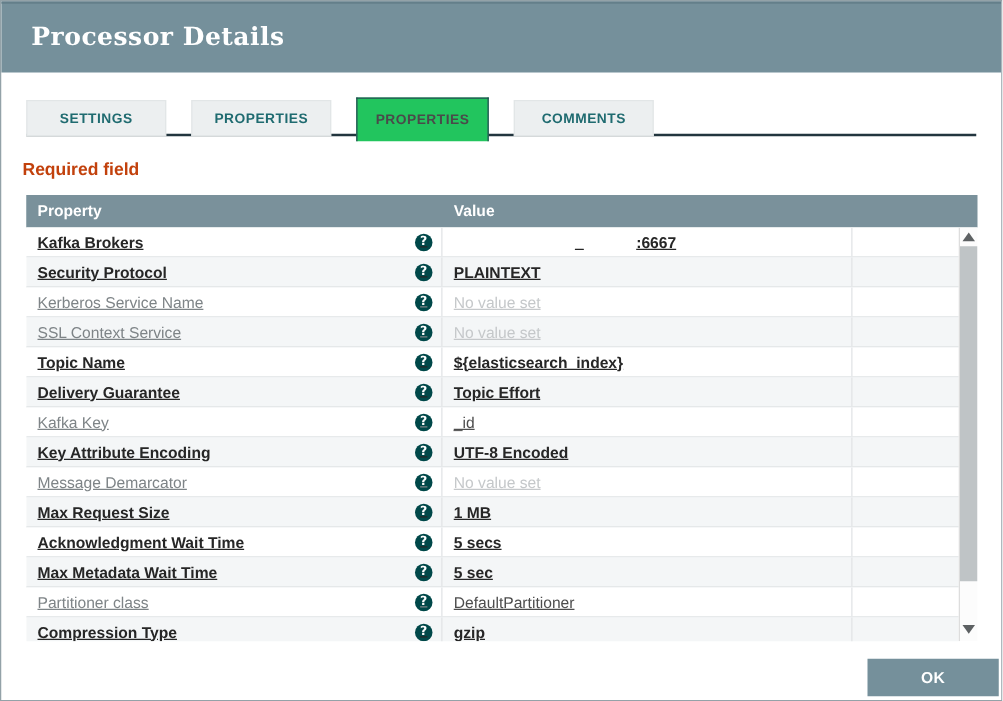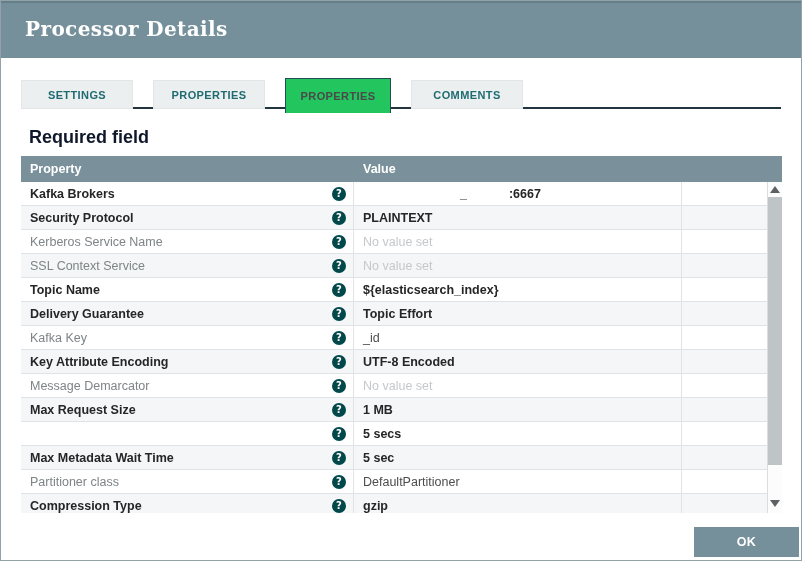--- a/index.html
+++ b/index.html
@@ -5,30 +5,30 @@
   html,body{margin:0;padding:0;background:#fff;}
   body{font-family:"Liberation Sans", sans-serif;}
   .dialog{position:relative;width:800px;height:559px;background:#fff;border:1px solid #93a2a8;overflow:hidden;}
   .dialog-header{position:absolute;left:0;top:0;width:100%;height:57px;background:#75909b;border-top:2px solid #647f8a;box-sizing:border-box;}
   .dialog-title{font-family:"DejaVu Serif", serif;font-weight:bold;font-size:20px;color:#ffffff;line-height:53px;padding-left:24px;letter-spacing:0.4px;}
   
   .tab-underline{position:absolute;left:20px;top:106px;width:760px;height:2px;background:#22353e;z-index:1;}
   .tab-bar{position:absolute;left:20px;top:77px;display:flex;gap:20px;align-items:flex-start;z-index:2;}
   .tab{width:112px;height:29px;margin-top:2px;background:#eceff0;border:1px solid #e2e6e7;box-sizing:border-box;display:flex;align-items:center;justify-content:center;font-size:11px;font-weight:bold;color:#1f6b70;letter-spacing:0.4px;cursor:pointer;}
   .tab.active{width:106px;height:35px;margin-top:0;background:#22c55e;border:1px solid #274b54;border-bottom:none;color:#4a4a4a;z-index:3;}
-  .required-label{position:absolute;left:28px;top:126px;font-size:18px;font-weight:bold;color:#0f172a;}
+  .required-label{position:absolute;left:17px;top:126px;font-size:14px;font-weight:bold;color:#c2410c;}
   
   .thead{position:absolute;left:20px;top:155px;width:761px;height:26px;background:#7a919b;display:flex;box-sizing:border-box;color:#fff;font-size:12.5px;font-weight:bold;align-items:center;}
   .th-prop{width:333px;padding-left:9px;box-sizing:border-box;}
   .th-val{width:328px;padding-left:9px;box-sizing:border-box;}
   .tbody{position:absolute;left:20px;top:181px;width:761px;height:331px;overflow:hidden;background:#fff;}
   .rows{position:absolute;left:0;top:0;width:746px;}
   .trow{display:flex;height:24px;box-sizing:border-box;border-bottom:1px solid #dfe3e5;background:#ffffff;font-size:12.5px;align-items:stretch;}
   .trow.even{background:#f4f6f7;}
-  .cell{display:flex;align-items:center;box-sizing:border-box;}
+  .cell{display:flex;align-items:center;box-sizing:border-box;text-decoration:underline;}
   .cell.prop{width:333px;padding-left:9px;padding-right:7px;border-right:1px solid #e1e4e6;color:#7e8487;}
   .cell.prop.req{color:#262626;font-weight:bold;}
   .cell.val{width:328px;padding-left:9px;border-right:1px solid #e1e4e6;color:#4d4d4d;position:relative;}
   .cell.val.req{color:#262626;font-weight:bold;}
   .cell.val.novalue{color:#c5c8ca;font-weight:normal;}
   .cell.extra{flex:1;}
   .help{margin-left:auto;flex:0 0 auto;width:14px;height:14px;border-radius:50%;background:#004849;color:#ffffff;font-size:10px;font-weight:bold;display:flex;align-items:center;justify-content:center;cursor:pointer;font-family:"DejaVu Sans", sans-serif;}
   .redact-underscore{display:inline-block;margin-left:97px;color:#262626;font-weight:bold;}
   .redact-visible{display:inline-block;margin-left:42px;color:#262626;font-weight:bold;}
   
@@ -142,20 +142,21 @@
         <div class="trow even">
           <div class="cell prop req">
             <span>Max Request Size</span>
             <span class="help">?</span>
           </div>
           <div class="cell val req">1 MB</div>
           <div class="cell extra"></div>
         </div>
         <div class="trow">
           <div class="cell prop req">
+            <span>Acknowledgment Wait Time</span>
             <span class="help">?</span>
           </div>
           <div class="cell val req">5 secs</div>
           <div class="cell extra"></div>
         </div>
         <div class="trow even">
           <div class="cell prop req">
             <span>Max Metadata Wait Time</span>
             <span class="help">?</span>
           </div>

